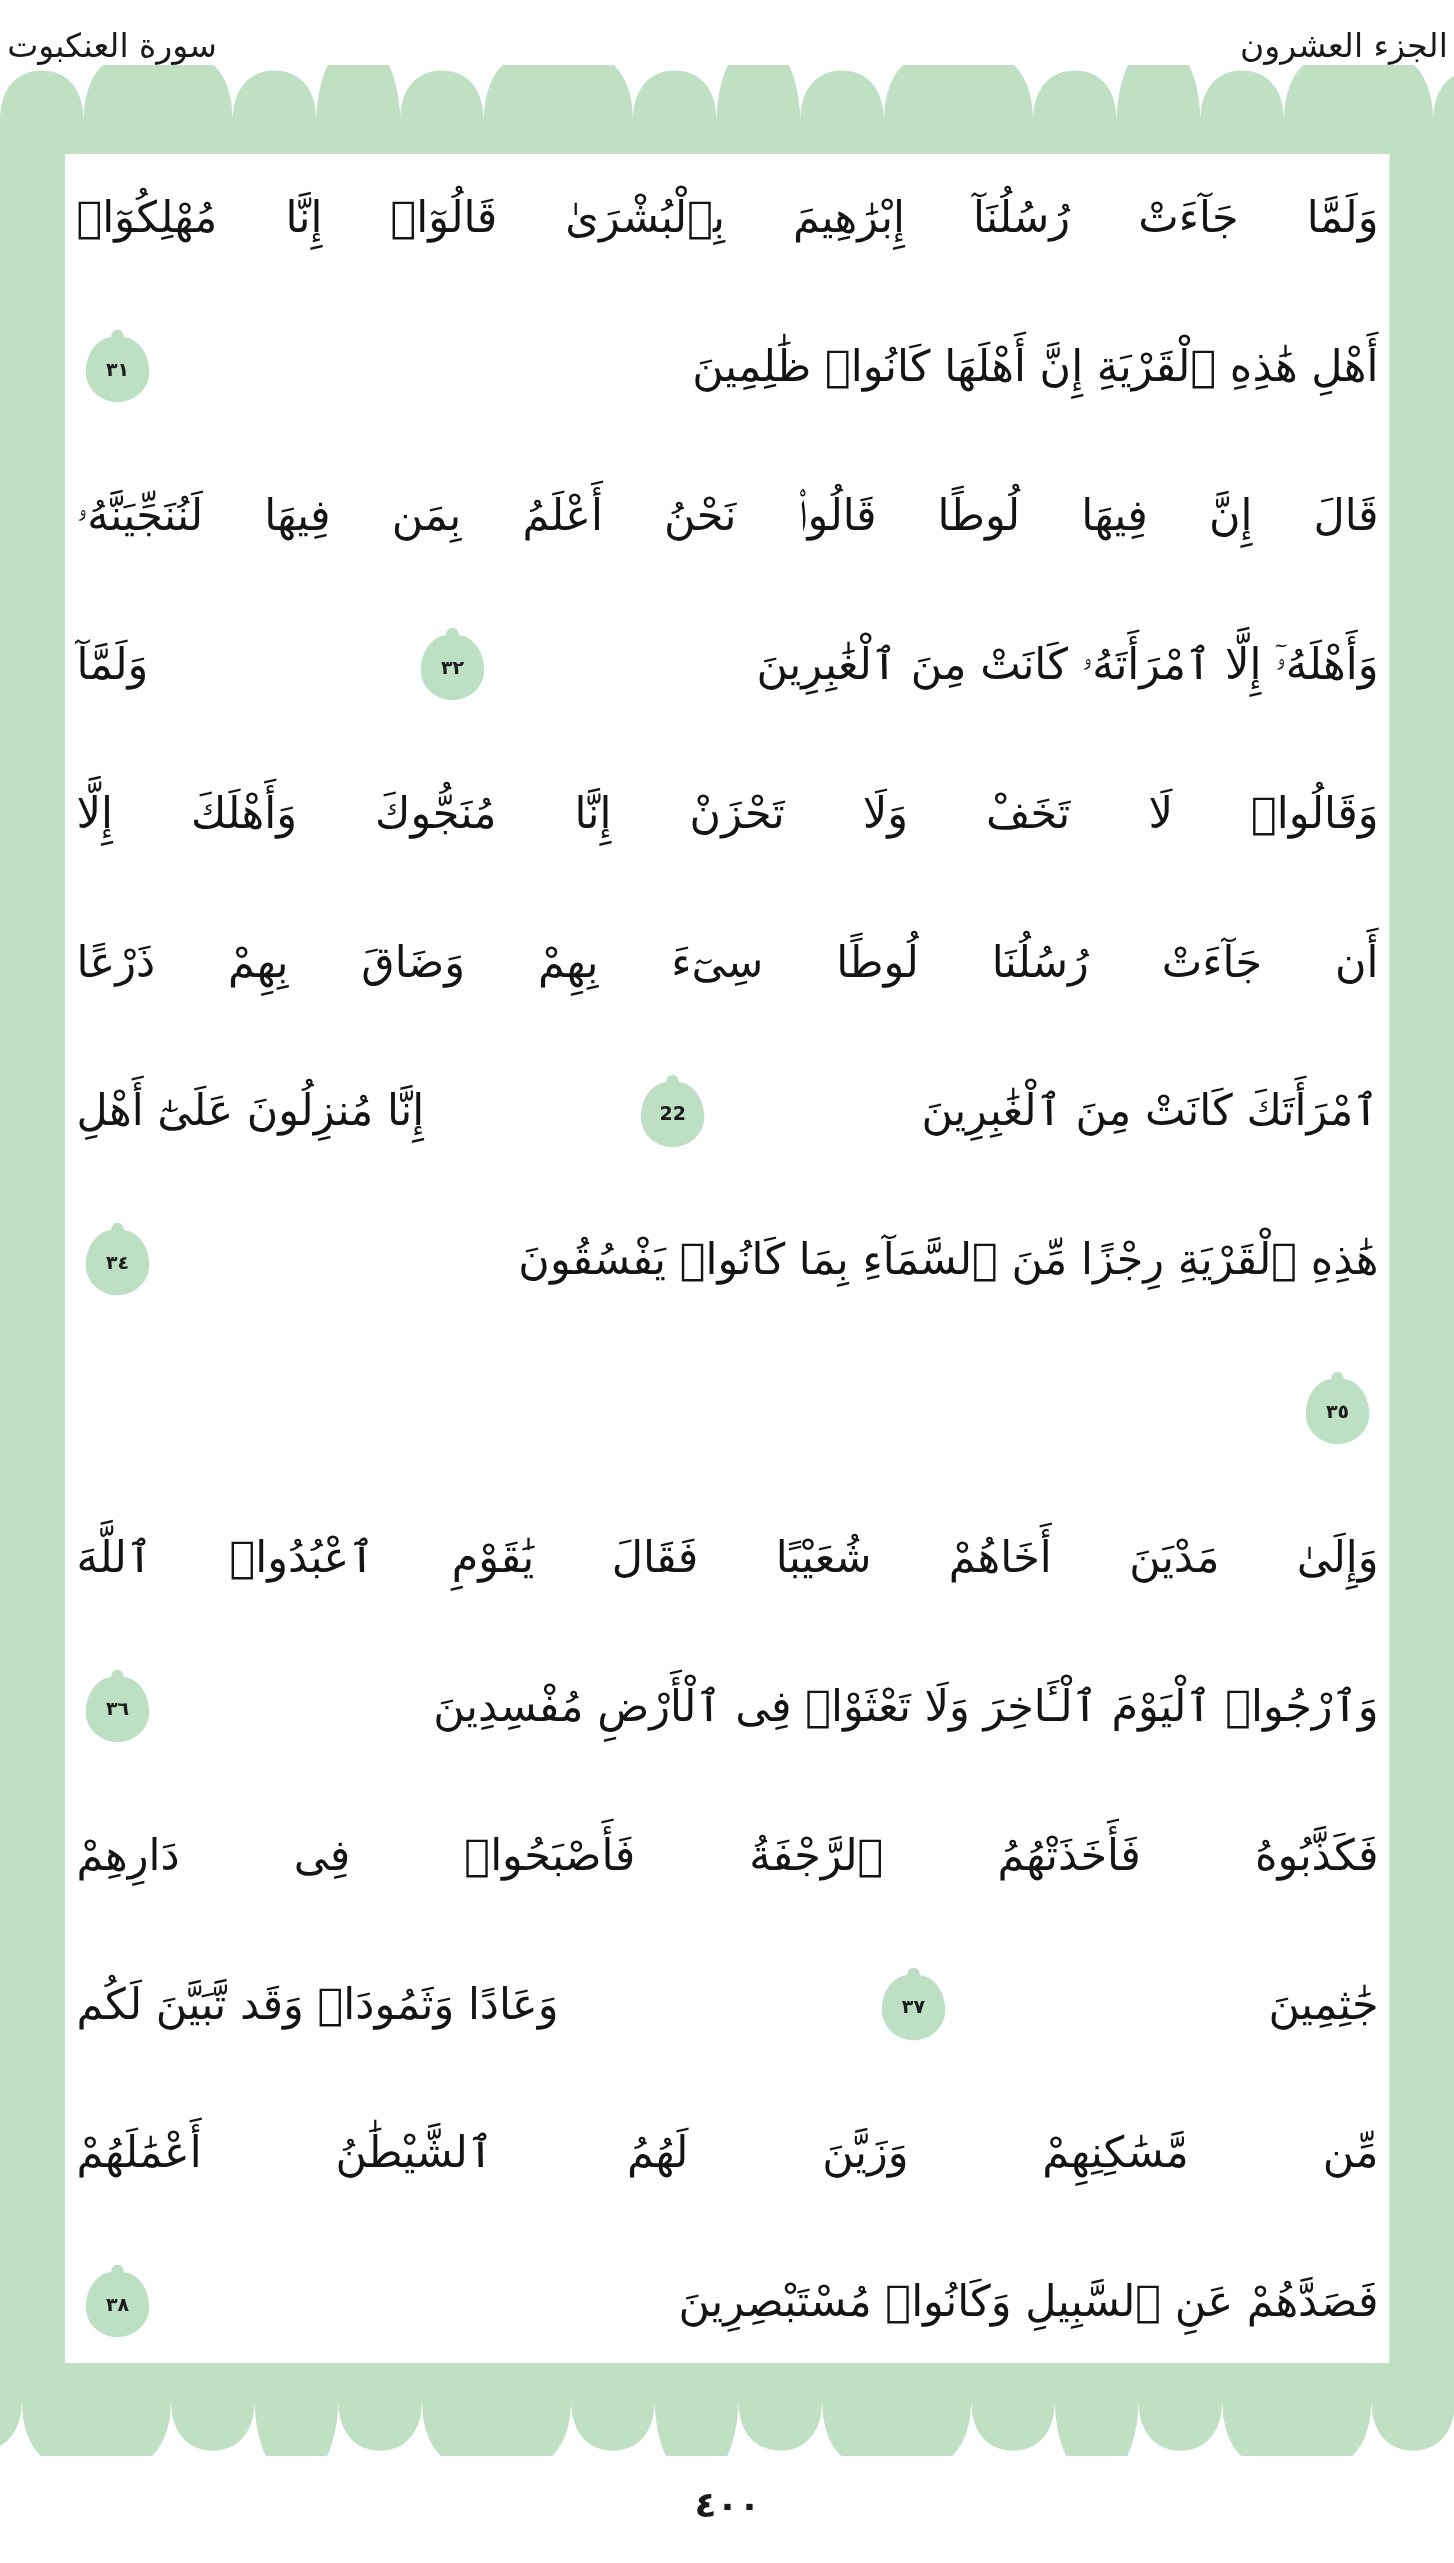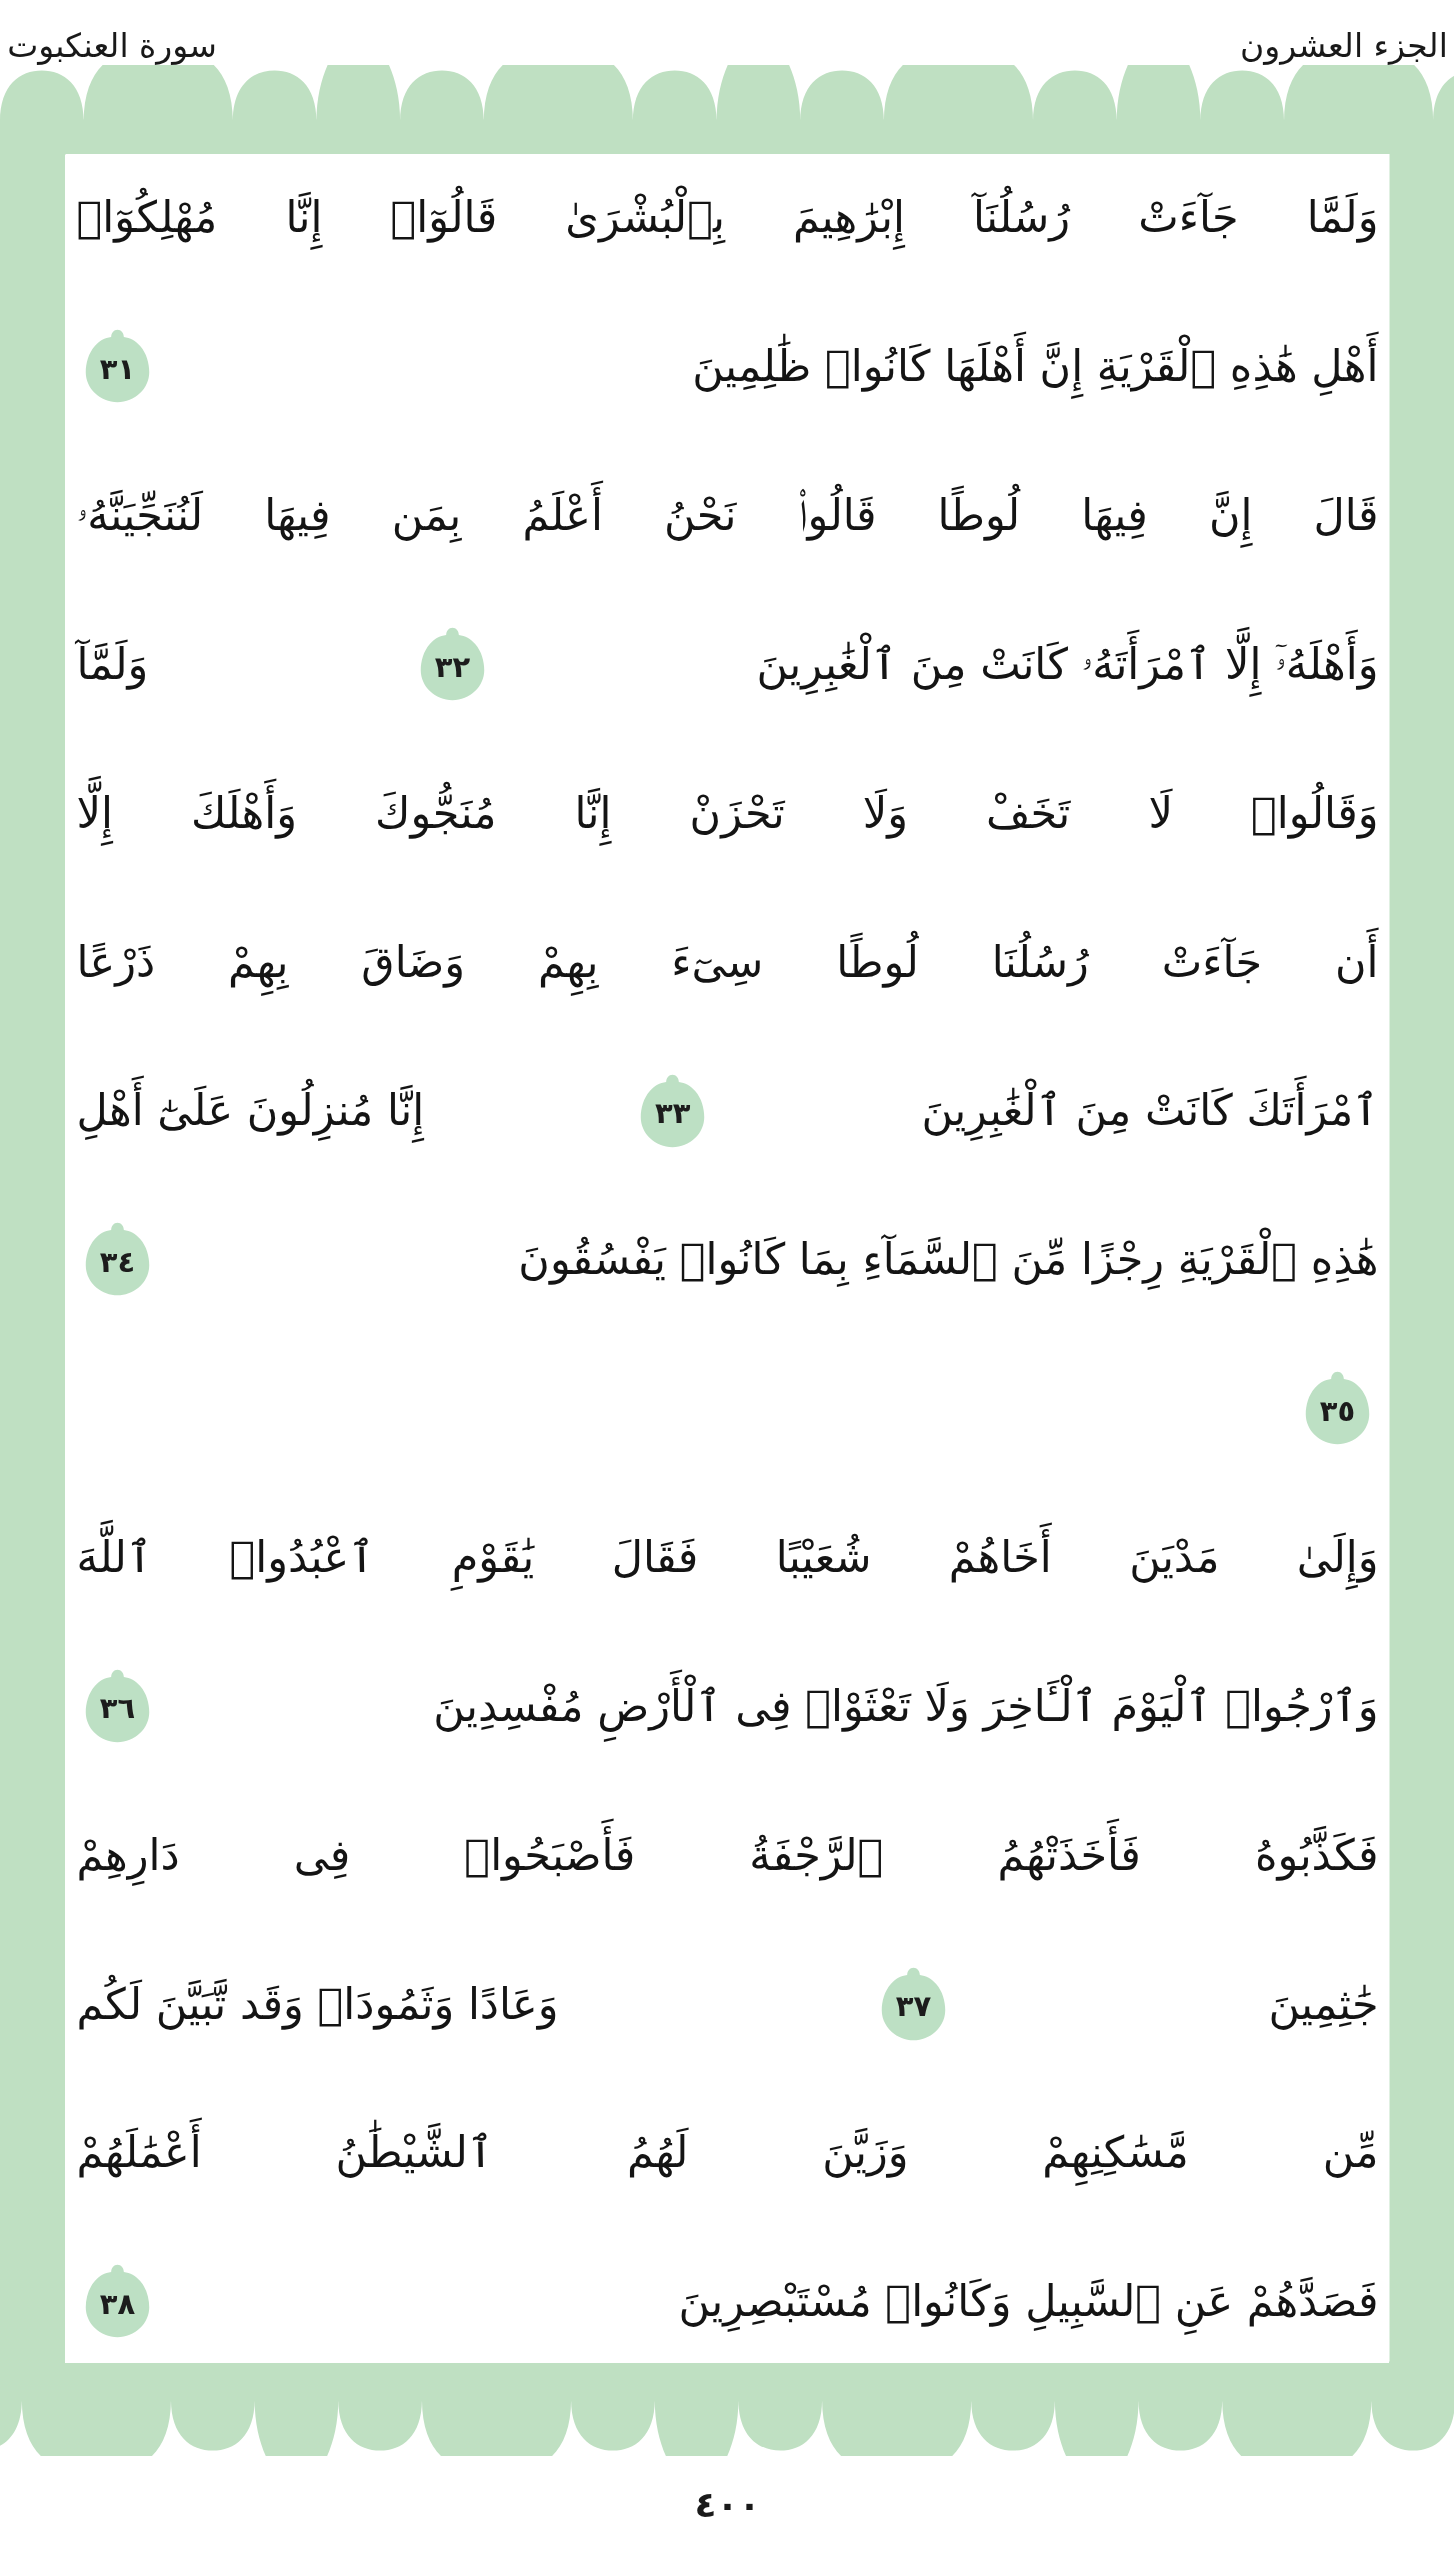--- a/index.html
+++ b/index.html
@@ -124,21 +124,21 @@
     position: absolute;
     inset: 0;
     width: 100%;
     height: 100%;
   }
   .ayah-num {
     position: relative;
     z-index: 2;
     color: #1c1c1c;
     font-family: "DejaVu Sans", sans-serif;
-    font-size: 29px;
+    font-size: 19px;
     font-weight: 600;
     line-height: 1;
     direction: rtl;
     transform: translateY(2.7px);
   }
 
   
   .footer {
     position: absolute;
     left: 0;
@@ -276,21 +276,21 @@
     </div>
 
     <div class="ayah-line">
       <div class="line-text">ٱمْرَأَتَكَ كَانَتْ مِنَ ٱلْغَٰبِرِينَ</div>
       <div class="ayah-marker">
         <svg viewBox="0 0 78 86" xmlns="http://www.w3.org/2000/svg">
           <path fill="#bde0c4" d="M39,3 C43,3 46,7 46,11 C53,12 59,15 64,21
              C71,29 74,40 74,50 C74,68 58,83 39,83 C20,83 4,68 4,50
              C4,40 7,29 14,21 C19,15 25,12 32,11 C32,7 35,3 39,3 Z"></path>
         </svg>
-        <span class="ayah-num">٣٣</span>
+        <span class="ayah-num">22</span>
       </div>
       <div class="line-text">إِنَّا مُنزِلُونَ عَلَىٰٓ أَهْلِ</div>
     </div>
 
     <div class="ayah-line">
       <div class="line-text">هَٰذِهِ ٱلْقَرْيَةِ رِجْزًا مِّنَ ٱلسَّمَآءِ بِمَا كَانُوا۟ يَفْسُقُونَ</div>
       <div class="ayah-marker">
         <svg viewBox="0 0 78 86" xmlns="http://www.w3.org/2000/svg">
           <path fill="#bde0c4" d="M39,3 C43,3 46,7 46,11 C53,12 59,15 64,21
              C71,29 74,40 74,50 C74,68 58,83 39,83 C20,83 4,68 4,50

